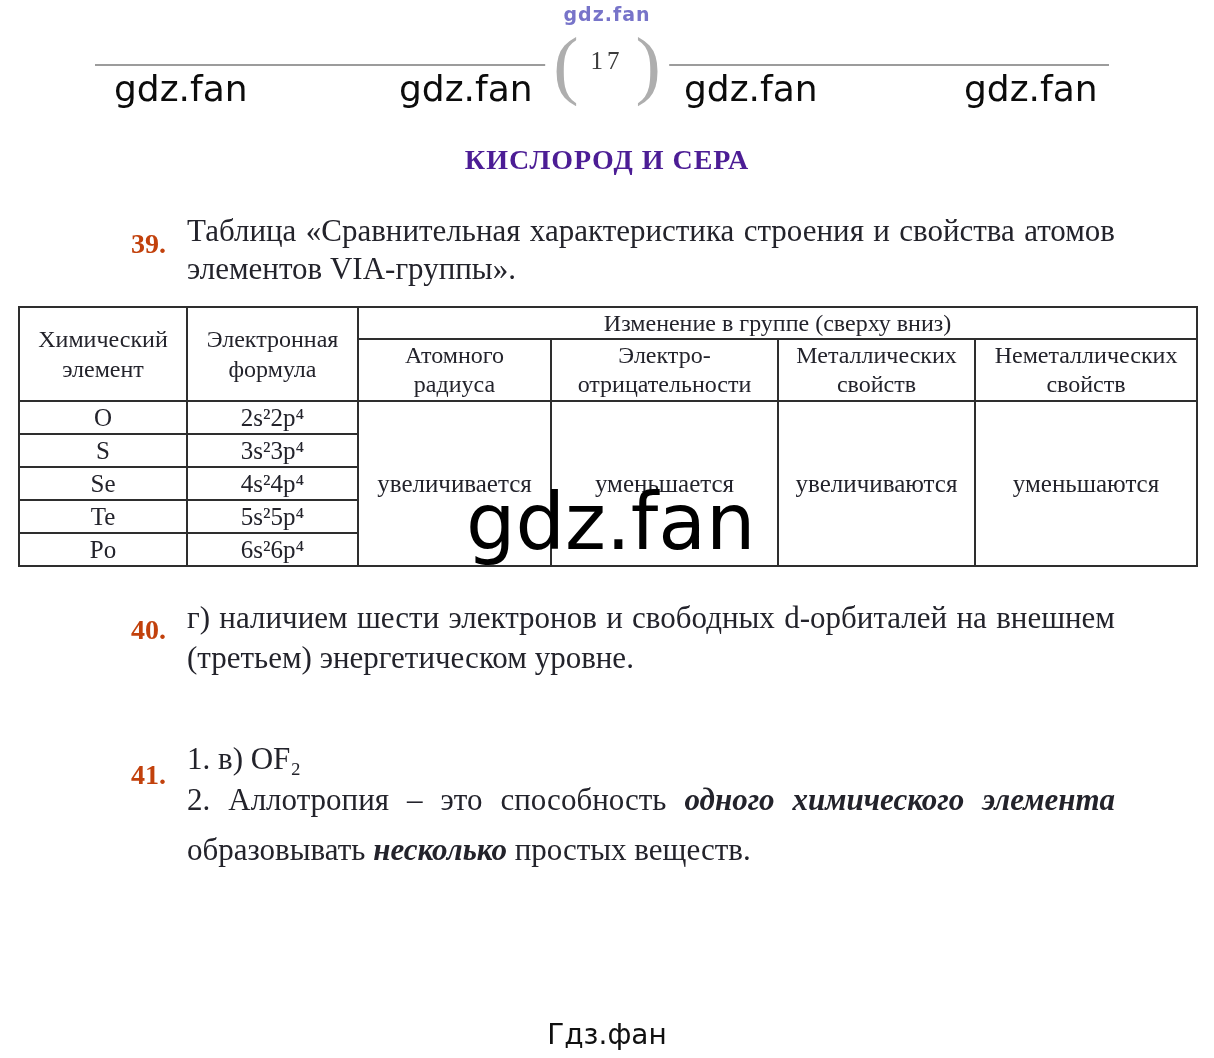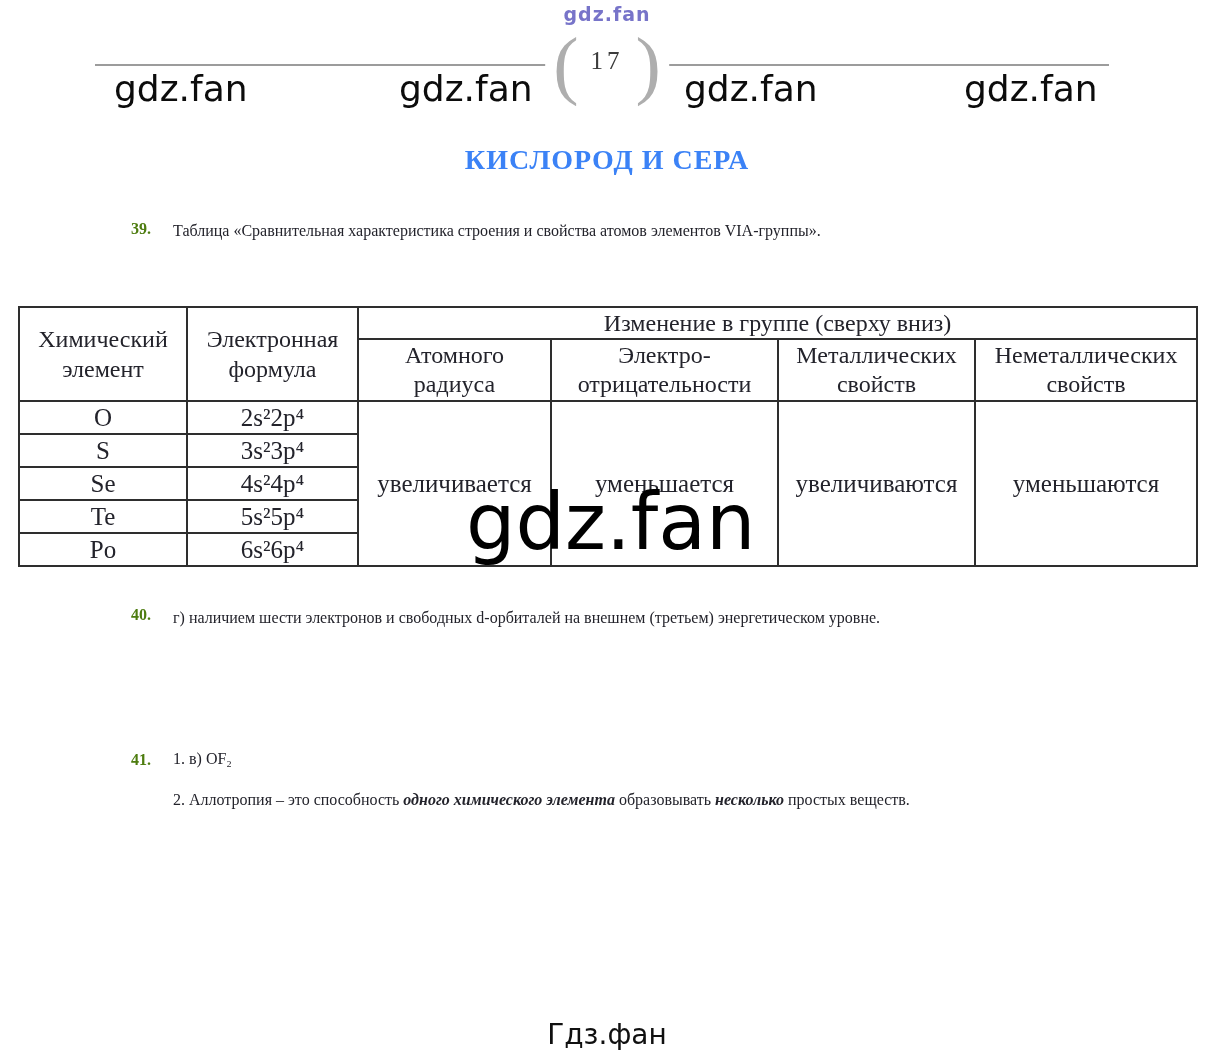--- a/index.html
+++ b/index.html
@@ -25,26 +25,26 @@
     position:absolute; top:68px; font-family:"DejaVu Sans",sans-serif;
     font-size:36px; color:#0c0c0c;
   }
   .wm-row span:nth-child(1){ left:114px; }
   .wm-row span:nth-child(2){ left:399px; }
   .wm-row span:nth-child(3){ left:684px; }
   .wm-row span:nth-child(4){ left:964px; }
   
   .title {
     position:absolute; top:144px; left:0; width:100%; text-align:center;
-    font-size:28px; font-weight:bold; color:#3b82f6; letter-spacing:1px;
+    font-size:28px; font-weight:bold; color:#4c1d95; letter-spacing:1px;
   }
   
   .item { position:absolute; left:131px; width:984px; }
-  .item .num { position:absolute; left:0; top:8px; font-weight:bold; font-size:16px; color:#4d7c0f; }
-  .item p, .item .l1 { margin-left:42px; font-size:16px; text-align:justify; }
+  .item .num { position:absolute; left:0; top:16px; font-weight:bold; font-size:28px; color:#c2410c; }
+  .item p, .item .l1 { margin-left:56px; font-size:31px; text-align:justify; }
   #item39 { top:212px; }
   #item39 p { line-height:38px; }
   #item40 { top:598px; }
   #item40 p { line-height:40px; }
   #item41 { top:743px; }
   #item41 .l1 { line-height:32px; text-align:left; }
   #item41 p.body1 { margin-top:13px; line-height:50px; }
   #item41 p.body2 { line-height:50px; }
   .bi { font-weight:bold; font-style:italic; }
   

